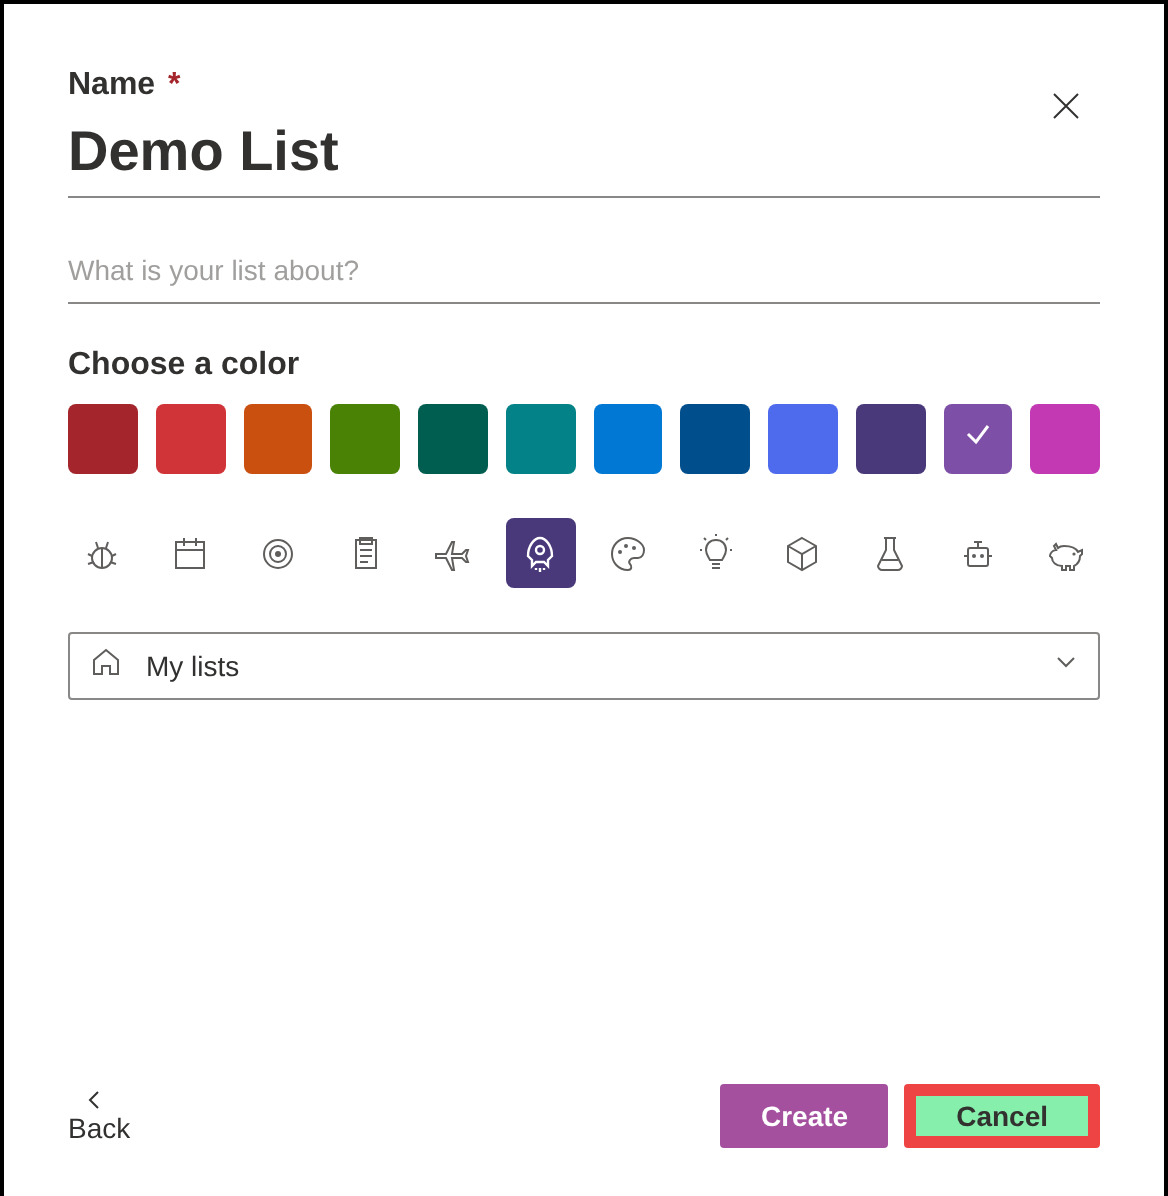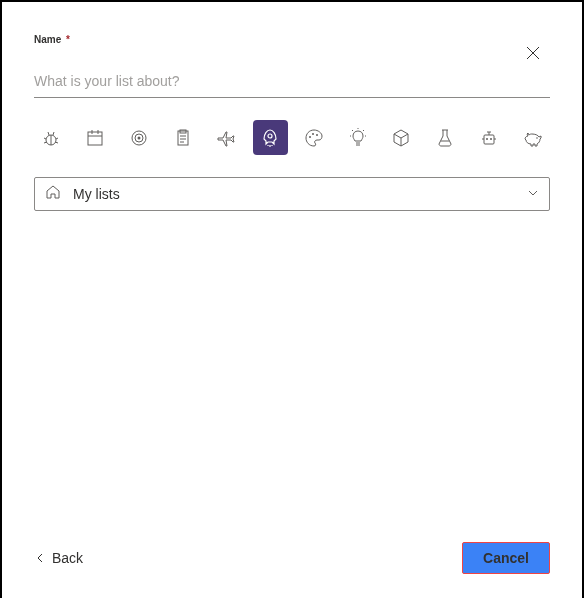--- a/index.html
+++ b/index.html
@@ -31,21 +31,21 @@
       color: #323130;
     }
     .close-btn svg {
       width: 14px;
       height: 14px;
     }
     .field-group {
       margin-bottom: 22px;
     }
     .label {
-      font-size: 10px;
+      font-size: 16px;
       font-weight: 600;
       color: #323130;
       margin-bottom: 4px;
       display: block;
     }
     .required {
       color: #a4262c;
       margin-left: 2px;
     }
     .name-input {
@@ -149,20 +149,21 @@
       right: 32px;
       display: flex;
       align-items: center;
     }
     .back-btn {
       display: flex;
       align-items: center;
       cursor: pointer;
       color: #323130;
       font-size: 14px;
+      flex-direction: column;
     }
     .back-btn svg {
       width: 12px;
       height: 12px;
       margin-right: 6px;
     }
     .spacer {
       flex: 1;
     }
     .btn {
@@ -173,47 +174,69 @@
       font-weight: 600;
       cursor: pointer;
       border: none;
       margin-left: 8px;
     }
     .btn-primary {
       background: #a4509f;
       color: #fff;
     }
     .btn-secondary {
-      background: #3b82f6;
-      border: 1px solid #ef4444;
+      background: #86efac;
+      border: 6px solid #ef4444;
       color: #323130;
     }
   </style>
 </head>
 <body>
 
 <div class="dialog">
 
   <div class="close-btn">
     <svg viewBox="0 0 14 14">
         <path d="M1 1 L13 13 M13 1 L1 13" stroke="currentColor" stroke-width="1" fill="none"></path>
       </svg>
   </div>
 
   <div class="field-group">
     <label class="label">
       <span>Name</span>
       <span class="required">*</span>
     </label>
+    <input class="name-input" value="Demo List" style="">
   </div>
 
   <div class="field-group">
     <input class="desc-input" placeholder="What is your list about?" style="">
   </div>
 
+  <div class="field-group">
+    <label class="label">Choose a color</label>
+    <div class="color-row" id="color-row">
+        <div class="color-swatch" style="background: rgb(164, 38, 44);"></div>
+        <div class="color-swatch" style="background: rgb(209, 52, 56);"></div>
+        <div class="color-swatch" style="background: rgb(202, 80, 16);"></div>
+        <div class="color-swatch" style="background: rgb(73, 130, 5);"></div>
+        <div class="color-swatch" style="background: rgb(0, 94, 80);"></div>
+        <div class="color-swatch" style="background: rgb(3, 131, 135);"></div>
+        <div class="color-swatch" style="background: rgb(0, 120, 212);"></div>
+        <div class="color-swatch" style="background: rgb(0, 78, 140);"></div>
+        <div class="color-swatch" style="background: rgb(79, 107, 237);"></div>
+        <div class="color-swatch" style="background: rgb(73, 57, 122);"></div>
+        <div class="color-swatch" style="background: rgb(126, 79, 166);">
+          <span class="check"><svg width="14" height="14" viewBox="0 0 14 14">
+              <path d="M2 7 L6 11 L12 3" fill="none" stroke="white" stroke-width="1.5"></path>
+            </svg></span>
+        </div>
+        <div class="color-swatch" style="background: rgb(194, 57, 179);"></div>
+      </div>
+  </div>
 
   <div class="field-group">
     <div class="icon-row" id="icon-row">
         <div class="icon-swatch">
           <svg viewBox="0 0 20 20">
             <circle cx="10" cy="12" r="5" fill="none" stroke="currentColor" stroke-width="1"></circle>
             <path d="M7 4 L8 7 M13 4 L12 7 M3 10 L5 11 M17 10 L15 11 M3 15 L6 14 M17 15 L14 14 M10 7 L10 17" stroke="currentColor" stroke-width="1" fill="none"></path>
           </svg>
         </div>
         <div class="icon-swatch">
@@ -306,16 +329,17 @@
   </div>
 
   <div class="footer">
     <div class="back-btn">
       <svg viewBox="0 0 12 12">
           <path d="M8 2 L4 6 L8 10" fill="none" stroke="currentColor" stroke-width="1"></path>
         </svg>
       <span>Back</span>
     </div>
     <div class="spacer"></div>
+    <button class="btn btn-primary">Create</button>
     <button class="btn btn-secondary">Cancel</button>
   </div>
 
 </div>
 
 </body></html>

